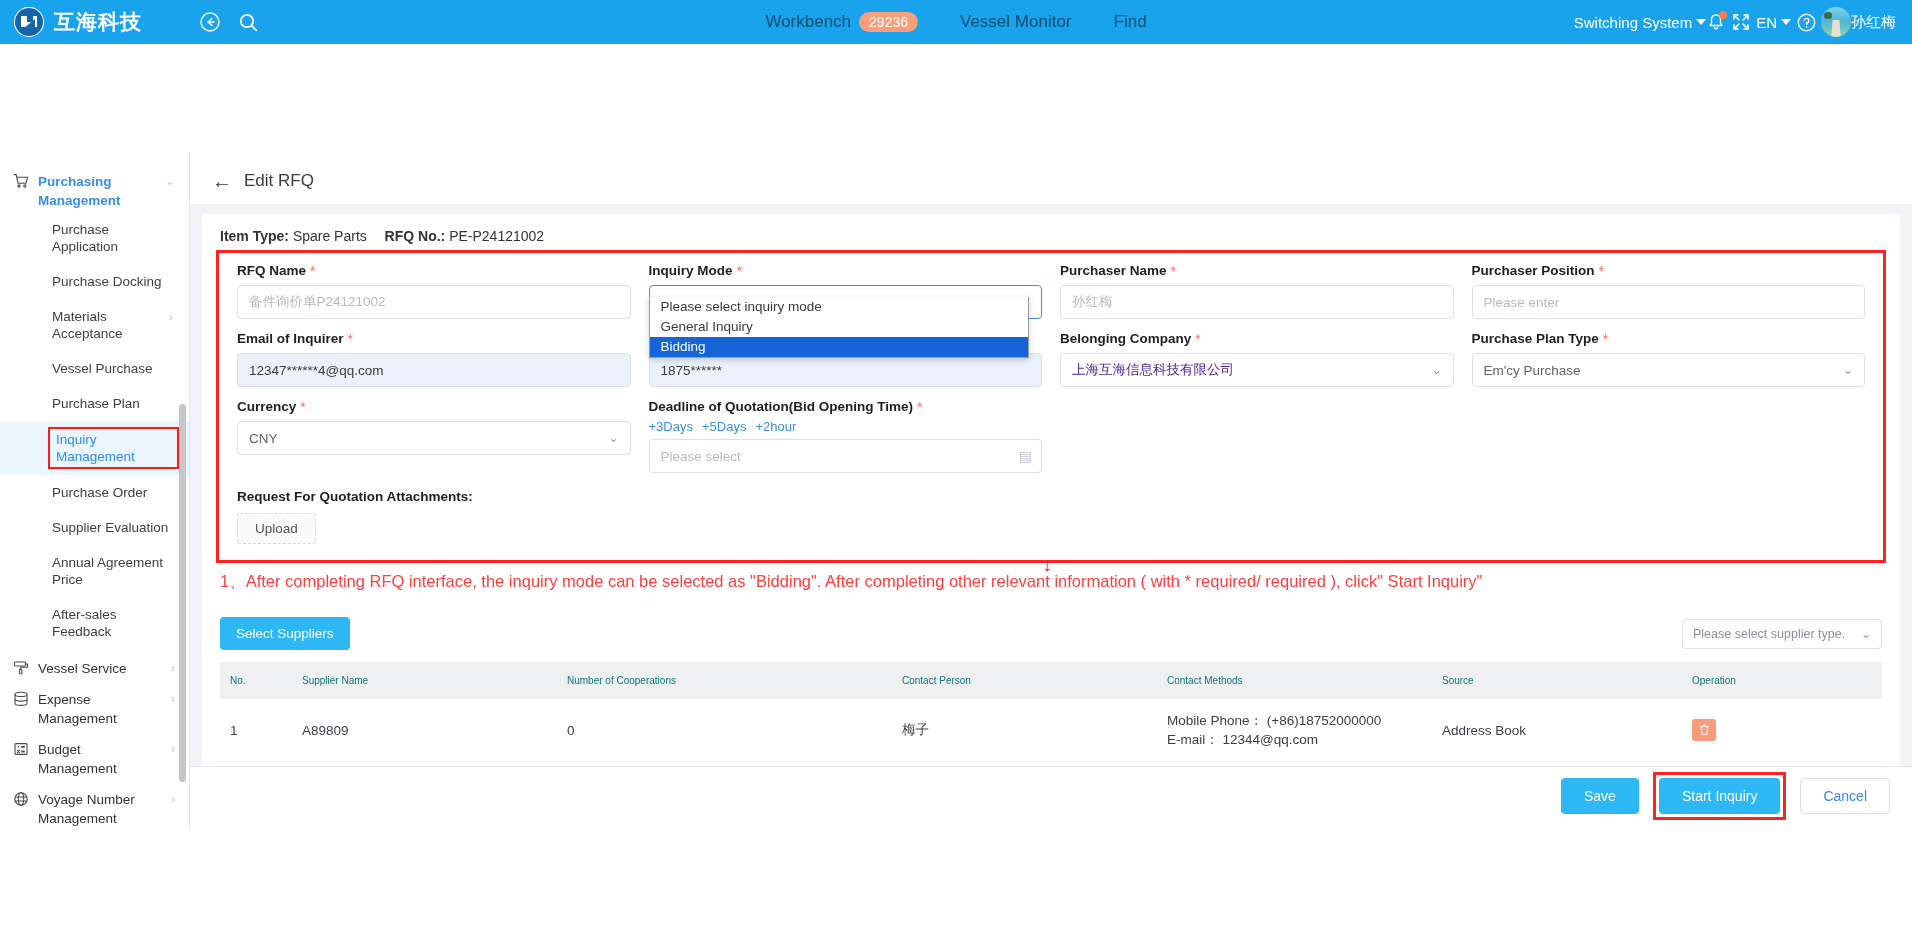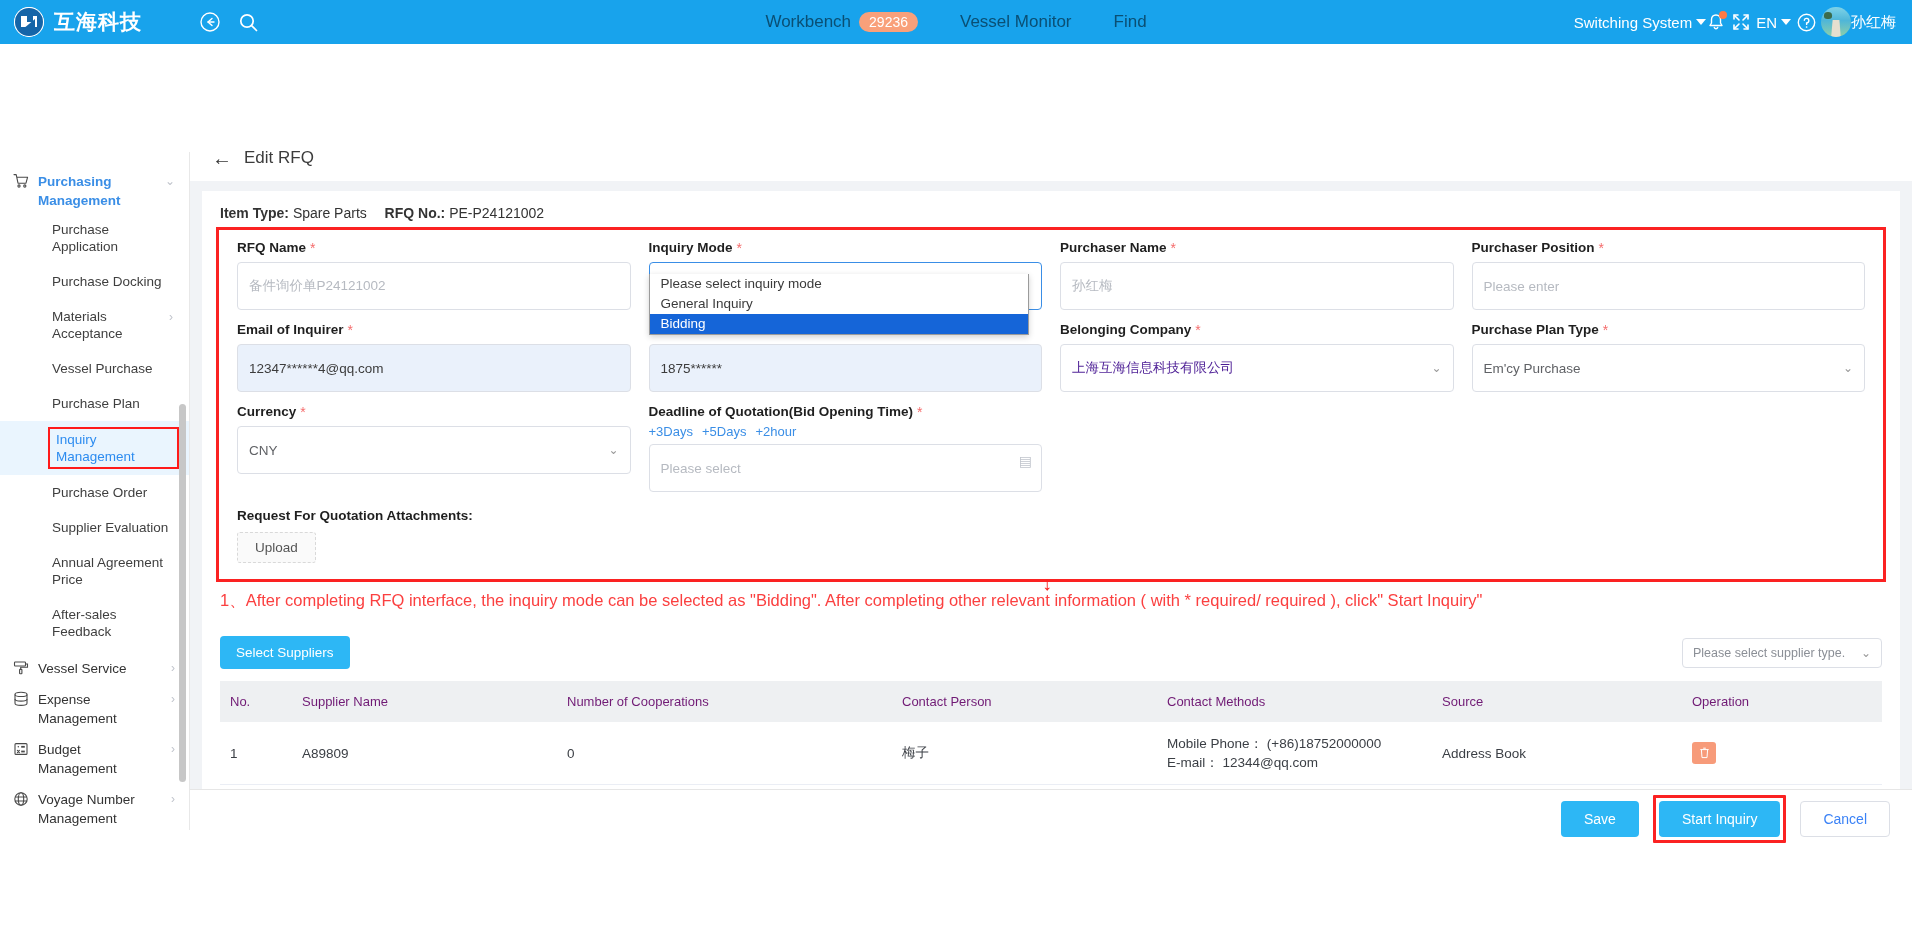--- a/index.html
+++ b/index.html
@@ -131,21 +131,21 @@
   }
 
   .grid4 { display: grid; grid-template-columns: 1fr 1fr 1fr 1fr; column-gap: 18px; }
   .fld { margin-bottom: 12px; }
   .flabel {
     font-size: 13.5px; font-weight: bold; color: #1f1f1f; margin-bottom: 7px;
     display: flex; align-items: center; gap: 4px;
   }
   .req { color: #f56c6c; font-weight: normal; font-size: 14px; line-height: 10px;}
   .finput, .fselect {
-    width: 100%; height: 48px; border: 1px solid #dcdfe6; border-radius: 4px;
+    width: 100%; height: 34px; border: 1px solid #dcdfe6; border-radius: 4px;
     background: #fff; padding: 12px 11px; font-size: 13.5px; color: #606266;
     font-family: "Liberation Sans", sans-serif;
     display: flex; align-items: center;
   }
   .finput.placeholder { color: #b6bac1; }
   .finput.readonlyblue { background: #eaf1fb; border-color: #dcdfe6; color: #3c3c3c; }
   .fselect { justify-content: space-between; cursor: pointer; }
   .fselect .val { color: #606266; }
   .fselect .val.ph { color: #4c1d95; }
   .chev { color: #999; font-size: 12px; }
@@ -203,21 +203,21 @@
   }
   .supplier-type-select {
     margin-left: auto; width: 200px; height: 30px; border: 1px solid #dcdfe6;
     border-radius: 4px; display: flex; align-items: center; justify-content: space-between;
     padding: 0 10px; font-size: 12.5px; color: #8b8f96; cursor: pointer; background:#fff;
   }
 
   table.tbl { width: calc(100% - 36px); margin: 0 18px; border-collapse: collapse; }
   table.tbl th {
     background: #eef0f2; text-align: left; font-weight: normal;
-    font-size: 13px; color: #701a75; padding: 13px 10px; border: none;
+    font-size: 10px; color: #0f766e; padding: 13px 10px; border: none;
   }
   table.tbl td {
     font-size: 13.5px; color: #3b3f45; padding: 12px 10px;
     border-bottom: 1px solid #ebeef5; vertical-align: middle;
   }
   .del-btn {
     width: 24px; height: 22px; background: #f79b7a; border-radius: 3px;
     display: inline-flex; align-items: center; justify-content: center;
     cursor: pointer; color: #fff; font-size: 12px;
   }

